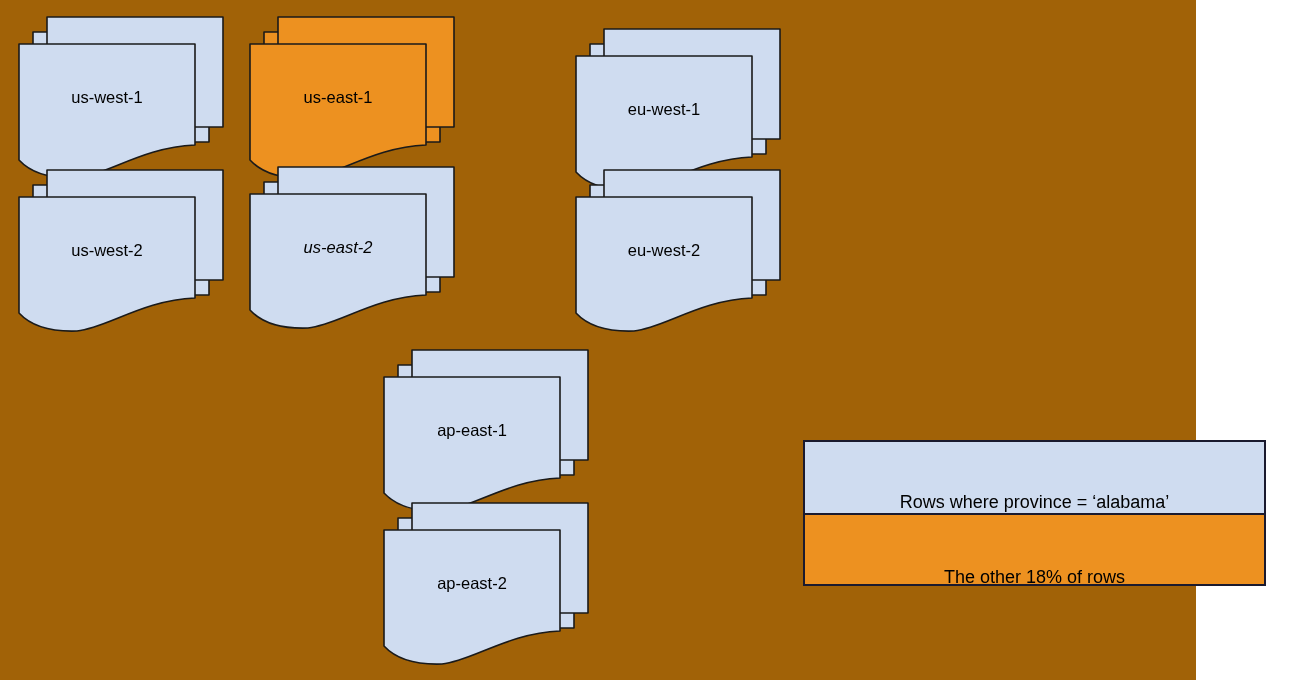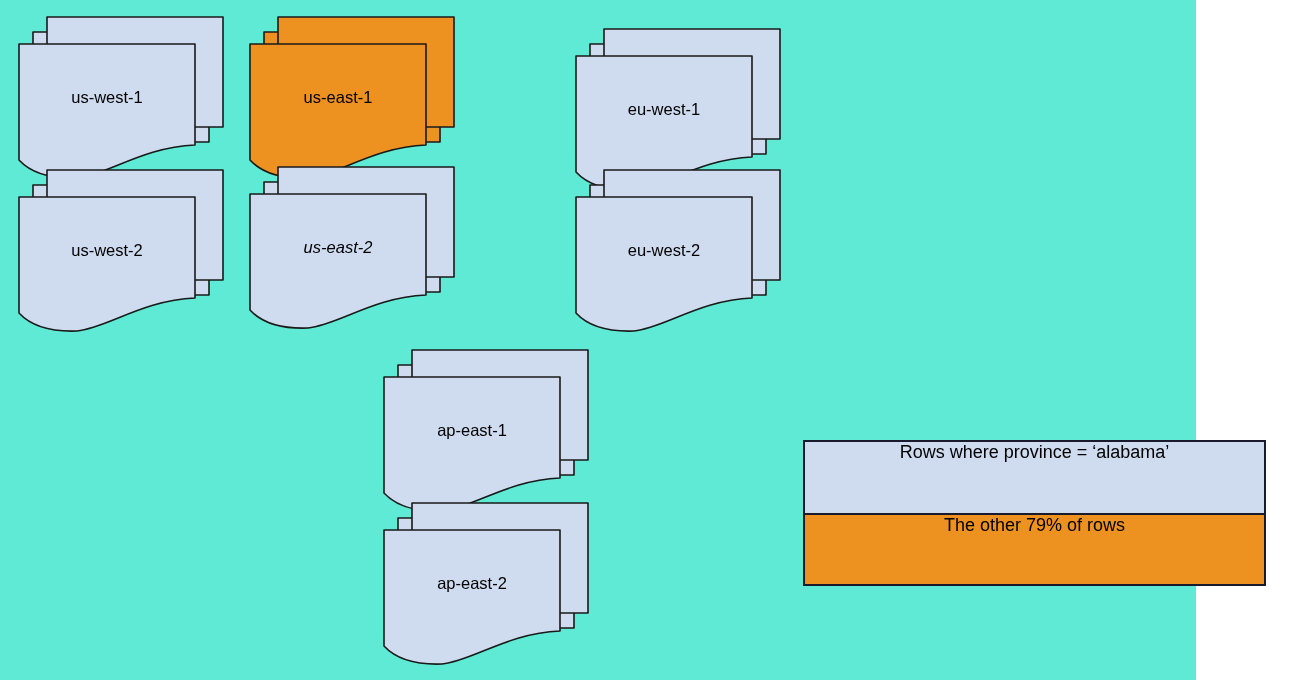--- a/index.html
+++ b/index.html
@@ -11,21 +11,21 @@
   body {
     width: 1296px;
     height: 680px;
     font-family: "Liberation Sans", sans-serif;
     overflow: hidden;
   }
   #canvas {
     position: relative;
     width: 1196px;
     height: 680px;
-    background: #5eead4;
+    background: #a16207;
   }
   .doc-stack {
     position: absolute;
     width: 222px;
     height: 170px;
   }
   .doc-stack svg {
     display: block;
     width: 222px;
     height: 170px;
@@ -39,21 +39,21 @@
     dominant-baseline: middle;
   }
   .legend {
     position: absolute;
     border: 2px solid #1a1a2e;
     box-sizing: border-box;
     overflow: hidden;
   }
   .legend-row {
     display: flex;
-    align-items: flex-start;
+    align-items: flex-end;
     justify-content: center;
     box-sizing: border-box;
   }
   .legend-row.top {
     border-bottom: 2px solid #1a1a2e;
   }
   .legend-text {
     font-family: "Liberation Sans", sans-serif;
     font-size: 18px;
     color: #000000;
@@ -127,16 +127,16 @@
         <path d="M 31 5 L 207 5 L 207 115 L 31 115 Z" fill="#cfdcf0" stroke="#1a1a1a" stroke-width="1.6" stroke-linejoin="round"></path>
         <path d="M 3 32 L 179 32 L 179 133 C 127 135, 91 163, 61 166 C 33 167, 15 161, 3 148 Z" fill="#cfdcf0" stroke="#1a1a1a" stroke-width="1.6" stroke-linejoin="round"></path>
         <text class="doc-label" x="91" y="86.5">ap-east-2</text>
       </svg>
     </div>
     <div class="legend" style="left: 803px; top: 440px; width: 463px; height: 146px;">
       <div class="legend-row top" style="background: rgb(207, 220, 240); height: 73px;">
         <span class="legend-text">Rows where province = ‘alabama’</span>
       </div>
       <div class="legend-row" style="background: rgb(237, 145, 32); height: 73px;">
-        <span class="legend-text">The other 79% of rows</span>
+        <span class="legend-text">The other 18% of rows</span>
       </div>
     </div>
   </div>
 
 </body></html>

